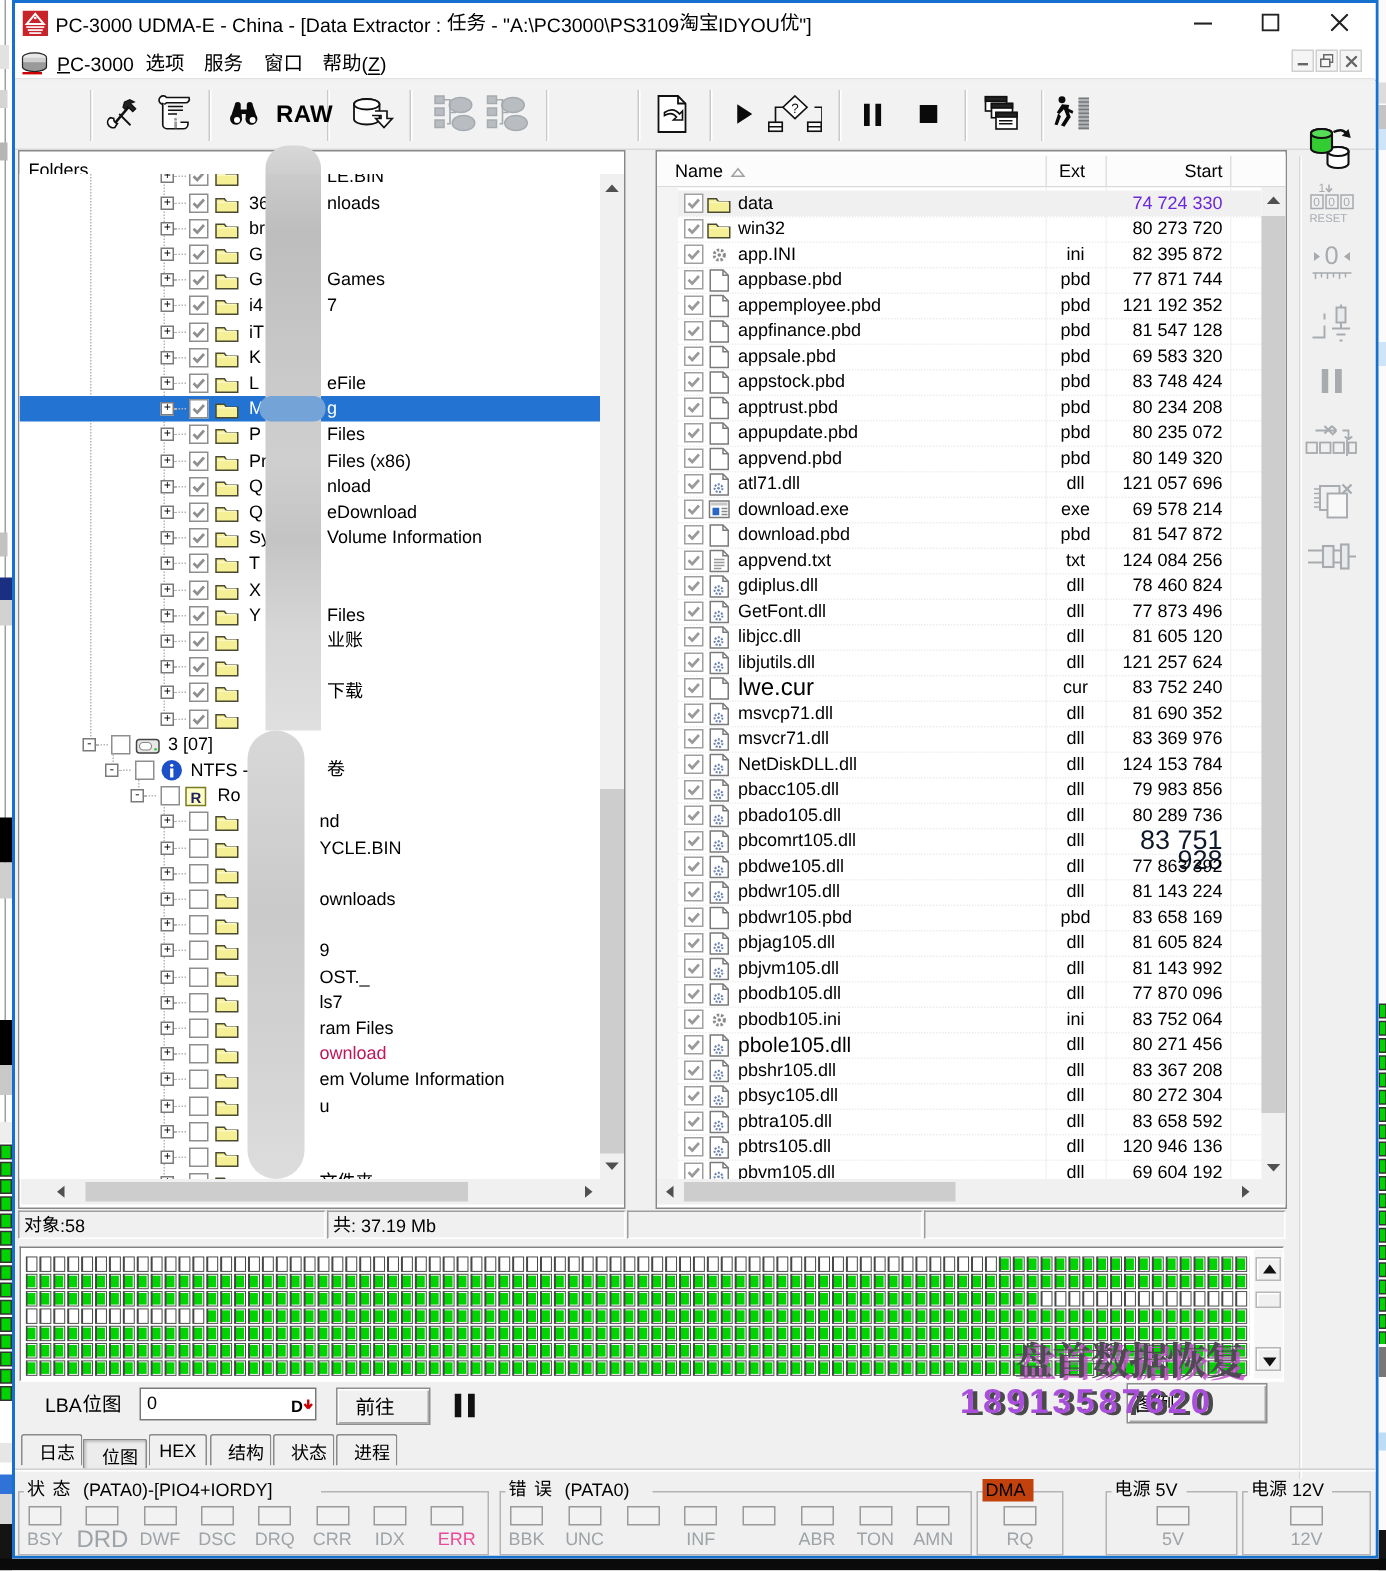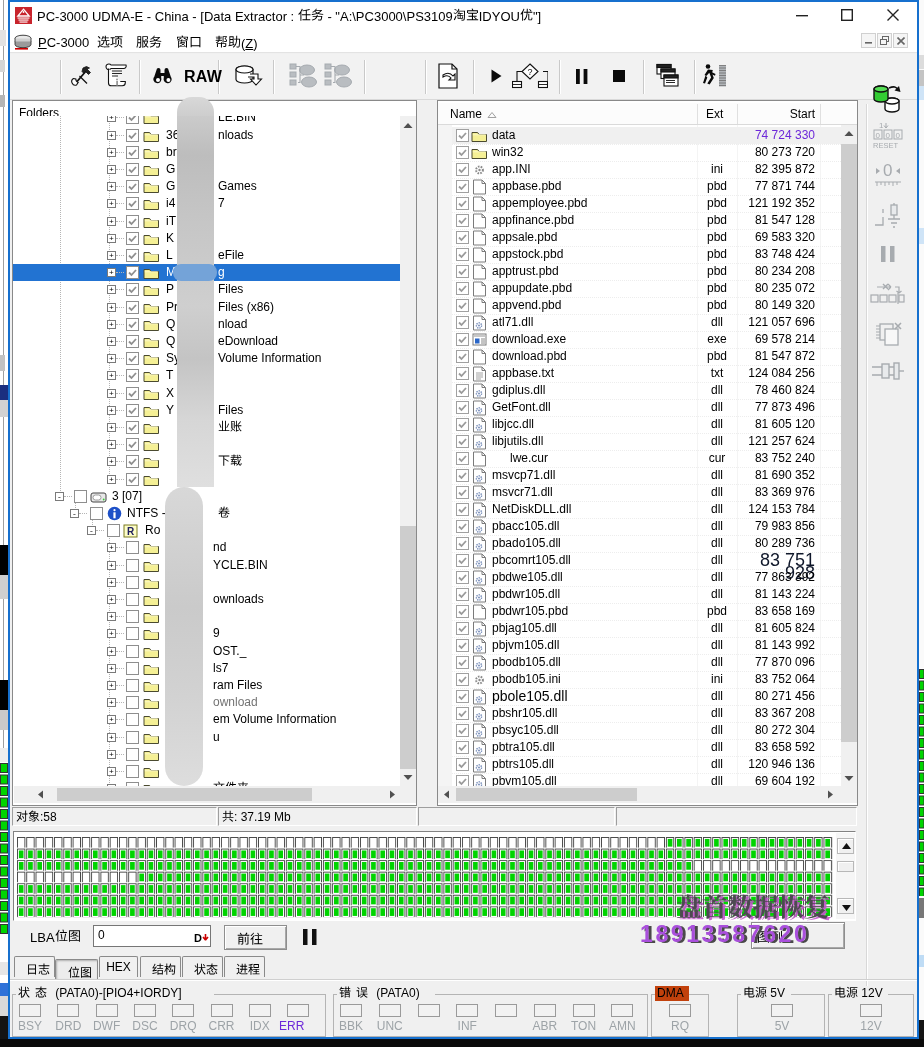--- a/index.html
+++ b/index.html
@@ -749,21 +749,21 @@
       <svg width="17" height="14" style="position:absolute;left:130px;top:562.9px;width:17px;height:14px;">
         <use href="#fold"></use>
       </svg>
       <div style="position:absolute;left:200px;top:562.9px;width:180px;height:14px;font-size:12px;line-height:13px;color:#000;white-space:nowrap">ram Files</div>
       <div style="position:absolute;left:94px;top:582.1px;width:9px;height:9px;background:#fff;border:1px solid #7a7a7a;font:8px 'Liberation Mono';line-height:7px;text-align:center;color:#000">+</div>
       <div style="position:absolute;left:103px;top:586.1px;width:8px;height:1px;border-top:1px dotted #b5b5b5"></div>
       <div style="position:absolute;left:113px;top:580.1px;width:13px;height:13px;background:#fff;border:1px solid #8e8e8e"></div>
       <svg width="17" height="14" style="position:absolute;left:130px;top:580.1px;width:17px;height:14px;">
         <use href="#fold"></use>
       </svg>
-      <div style="position:absolute;left:200px;top:580.1px;width:180px;height:14px;font-size:12px;line-height:13px;color:#737373;white-space:nowrap">ownload</div>
+      <div style="position:absolute;left:200px;top:580.1px;width:180px;height:14px;font-size:12px;line-height:13px;color:#be185d;white-space:nowrap">ownload</div>
       <div style="position:absolute;left:94px;top:599.3px;width:9px;height:9px;background:#fff;border:1px solid #7a7a7a;font:8px 'Liberation Mono';line-height:7px;text-align:center;color:#000">+</div>
       <div style="position:absolute;left:103px;top:603.3px;width:8px;height:1px;border-top:1px dotted #b5b5b5"></div>
       <div style="position:absolute;left:113px;top:597.3px;width:13px;height:13px;background:#fff;border:1px solid #8e8e8e"></div>
       <svg width="17" height="14" style="position:absolute;left:130px;top:597.3px;width:17px;height:14px;">
         <use href="#fold"></use>
       </svg>
       <div style="position:absolute;left:200px;top:597.3px;width:180px;height:14px;font-size:12px;line-height:13px;color:#000;white-space:nowrap">em Volume Information</div>
       <div style="position:absolute;left:94px;top:616.5px;width:9px;height:9px;background:#fff;border:1px solid #7a7a7a;font:8px 'Liberation Mono';line-height:7px;text-align:center;color:#000">+</div>
       <div style="position:absolute;left:103px;top:620.5px;width:8px;height:1px;border-top:1px dotted #b5b5b5"></div>
       <div style="position:absolute;left:113px;top:614.5px;width:13px;height:13px;background:#fff;border:1px solid #8e8e8e"></div>
@@ -996,21 +996,21 @@
       <div style="position:absolute;left:290px;top:225px;width:87px;height:14px;font-size:12px;line-height:13px;color:#000;text-align:right">81 547 872</div>
       <div style="position:absolute;left:14px;top:256.5px;width:389px;height:1px;border-top:1px dotted #ededed"></div>
       <div style="position:absolute;left:18px;top:242px;width:13px;height:13px;background:#fff;border:1px solid #a0a0a0">
         <svg width="11" height="11" style="position:absolute;left:0;top:0">
           <path d="M2 5.5 L4.5 8 L9 3" stroke="#9a9a9a" stroke-width="1.8" fill="none"></path>
         </svg>
       </div>
       <svg width="15" height="16" style="position:absolute;left:34px;top:241px;width:15px;height:16px;">
         <use href="#ptxt"></use>
       </svg>
-      <div style="position:absolute;left:54px;top:242px;width:200px;height:14px;font-size:12px;line-height:13px;color:#000;white-space:nowrap">appbase.txt</div>
+      <div style="position:absolute;left:54px;top:242px;width:200px;height:14px;font-size:12px;line-height:13px;color:#000;white-space:nowrap">appvend.txt</div>
       <div style="position:absolute;left:258px;top:242px;width:42px;height:14px;font-size:12px;line-height:13px;color:#000;text-align:center">txt</div>
       <div style="position:absolute;left:290px;top:242px;width:87px;height:14px;font-size:12px;line-height:13px;color:#000;text-align:right">124 084 256</div>
       <div style="position:absolute;left:14px;top:273.5px;width:389px;height:1px;border-top:1px dotted #ededed"></div>
       <div style="position:absolute;left:18px;top:259px;width:13px;height:13px;background:#fff;border:1px solid #a0a0a0">
         <svg width="11" height="11" style="position:absolute;left:0;top:0">
           <path d="M2 5.5 L4.5 8 L9 3" stroke="#9a9a9a" stroke-width="1.8" fill="none"></path>
         </svg>
       </div>
       <svg width="15" height="16" style="position:absolute;left:34px;top:258px;width:15px;height:16px;">
         <use href="#pgear"></use>
@@ -1056,21 +1056,21 @@
       <div style="position:absolute;left:290px;top:310px;width:87px;height:14px;font-size:12px;line-height:13px;color:#000;text-align:right">121 257 624</div>
       <div style="position:absolute;left:14px;top:341.5px;width:389px;height:1px;border-top:1px dotted #ededed"></div>
       <div style="position:absolute;left:18px;top:327px;width:13px;height:13px;background:#fff;border:1px solid #a0a0a0">
         <svg width="11" height="11" style="position:absolute;left:0;top:0">
           <path d="M2 5.5 L4.5 8 L9 3" stroke="#9a9a9a" stroke-width="1.8" fill="none"></path>
         </svg>
       </div>
       <svg width="15" height="16" style="position:absolute;left:34px;top:326px;width:15px;height:16px;">
         <use href="#pg"></use>
       </svg>
-      <div style="position:absolute;left:72px;top:327px;width:200px;height:14px;font-size:12px;line-height:13px;color:#000;white-space:nowrap">lwe.cur</div>
+      <div style="position:absolute;left:54px;top:327px;width:200px;height:14px;font-size:16px;line-height:13px;color:#000;white-space:nowrap">lwe.cur</div>
       <div style="position:absolute;left:258px;top:327px;width:42px;height:14px;font-size:12px;line-height:13px;color:#000;text-align:center">cur</div>
       <div style="position:absolute;left:290px;top:327px;width:87px;height:14px;font-size:12px;line-height:13px;color:#000;text-align:right">83 752 240</div>
       <div style="position:absolute;left:14px;top:358.5px;width:389px;height:1px;border-top:1px dotted #ededed"></div>
       <div style="position:absolute;left:18px;top:344px;width:13px;height:13px;background:#fff;border:1px solid #a0a0a0">
         <svg width="11" height="11" style="position:absolute;left:0;top:0">
           <path d="M2 5.5 L4.5 8 L9 3" stroke="#9a9a9a" stroke-width="1.8" fill="none"></path>
         </svg>
       </div>
       <svg width="15" height="16" style="position:absolute;left:34px;top:343px;width:15px;height:16px;">
         <use href="#pgear"></use>
@@ -1441,33 +1441,33 @@
         <use href="#g45" transform="translate(12.0,10.7) scale(0.0120,-0.0120)"></use>
       </svg> 5V</div>
     <div style="position:absolute;left:828px;top:994px;width:86px;height:43px;border:1px solid #b4b4b4"></div>
     <div style="position:absolute;left:832px;top:986px;width:56px;height:15px;background:#f0f0f0;font-size:12px;line-height:14px;white-space:nowrap;padding:0 2px"><svg width="24" height="13" viewBox="0 0 24 13" style="vertical-align:-2.0px" fill="#000">
         <use href="#g44" transform="translate(0.0,10.7) scale(0.0120,-0.0120)"></use>
         <use href="#g45" transform="translate(12.0,10.7) scale(0.0120,-0.0120)"></use>
       </svg> 12V</div>
     <div style="position:absolute;left:19px;top:1004px;width:22px;height:13px;background:#f2f2f2;border:1px solid #9a9a9a"></div>
     <div style="position:absolute;left:11px;top:1020px;width:38px;height:13px;font-size:12px;line-height:13px;color:#9da3a7;text-align:center">BSY</div>
     <div style="position:absolute;left:57.3px;top:1004px;width:22px;height:13px;background:#f2f2f2;border:1px solid #9a9a9a"></div>
-    <div style="position:absolute;left:49.3px;top:1020px;width:38px;height:13px;font-size:12px;line-height:13px;color:#9da3a7;text-align:center">DRD</div>
+    <div style="position:absolute;left:49.3px;top:1020px;width:38px;height:13px;font-size:16px;line-height:13px;color:#9da3a7;text-align:center">DRD</div>
     <div style="position:absolute;left:95.6px;top:1004px;width:22px;height:13px;background:#f2f2f2;border:1px solid #9a9a9a"></div>
     <div style="position:absolute;left:87.6px;top:1020px;width:38px;height:13px;font-size:12px;line-height:13px;color:#9da3a7;text-align:center">DWF</div>
     <div style="position:absolute;left:133.9px;top:1004px;width:22px;height:13px;background:#f2f2f2;border:1px solid #9a9a9a"></div>
     <div style="position:absolute;left:125.9px;top:1020px;width:38px;height:13px;font-size:12px;line-height:13px;color:#9da3a7;text-align:center">DSC</div>
     <div style="position:absolute;left:172.2px;top:1004px;width:22px;height:13px;background:#f2f2f2;border:1px solid #9a9a9a"></div>
     <div style="position:absolute;left:164.2px;top:1020px;width:38px;height:13px;font-size:12px;line-height:13px;color:#9da3a7;text-align:center">DRQ</div>
     <div style="position:absolute;left:210.5px;top:1004px;width:22px;height:13px;background:#f2f2f2;border:1px solid #9a9a9a"></div>
     <div style="position:absolute;left:202.5px;top:1020px;width:38px;height:13px;font-size:12px;line-height:13px;color:#9da3a7;text-align:center">CRR</div>
     <div style="position:absolute;left:248.8px;top:1004px;width:22px;height:13px;background:#f2f2f2;border:1px solid #9a9a9a"></div>
     <div style="position:absolute;left:240.8px;top:1020px;width:38px;height:13px;font-size:12px;line-height:13px;color:#9da3a7;text-align:center">IDX</div>
     <div style="position:absolute;left:287.1px;top:1004px;width:22px;height:13px;background:#f2f2f2;border:1px solid #9a9a9a"></div>
-    <div style="position:absolute;left:279.1px;top:1020px;width:38px;height:13px;font-size:12px;line-height:13px;color:#6d28d9;text-align:left">ERR</div>
+    <div style="position:absolute;left:279.1px;top:1020px;width:38px;height:13px;font-size:12px;line-height:13px;color:#ec4899;text-align:right">ERR</div>
     <div style="position:absolute;left:340px;top:1004px;width:22px;height:13px;background:#f2f2f2;border:1px solid #9a9a9a"></div>
     <div style="position:absolute;left:332px;top:1020px;width:38px;height:13px;font-size:12px;line-height:13px;color:#9da3a7;text-align:center">BBK</div>
     <div style="position:absolute;left:378.75px;top:1004px;width:22px;height:13px;background:#f2f2f2;border:1px solid #9a9a9a"></div>
     <div style="position:absolute;left:370.75px;top:1020px;width:38px;height:13px;font-size:12px;line-height:13px;color:#9da3a7;text-align:center">UNC</div>
     <div style="position:absolute;left:417.5px;top:1004px;width:22px;height:13px;background:#f2f2f2;border:1px solid #9a9a9a"></div>
     <div style="position:absolute;left:456.25px;top:1004px;width:22px;height:13px;background:#f2f2f2;border:1px solid #9a9a9a"></div>
     <div style="position:absolute;left:448.25px;top:1020px;width:38px;height:13px;font-size:12px;line-height:13px;color:#9da3a7;text-align:center">INF</div>
     <div style="position:absolute;left:495px;top:1004px;width:22px;height:13px;background:#f2f2f2;border:1px solid #9a9a9a"></div>
     <div style="position:absolute;left:533.75px;top:1004px;width:22px;height:13px;background:#f2f2f2;border:1px solid #9a9a9a"></div>
     <div style="position:absolute;left:525.75px;top:1020px;width:38px;height:13px;font-size:12px;line-height:13px;color:#9da3a7;text-align:center">ABR</div>

